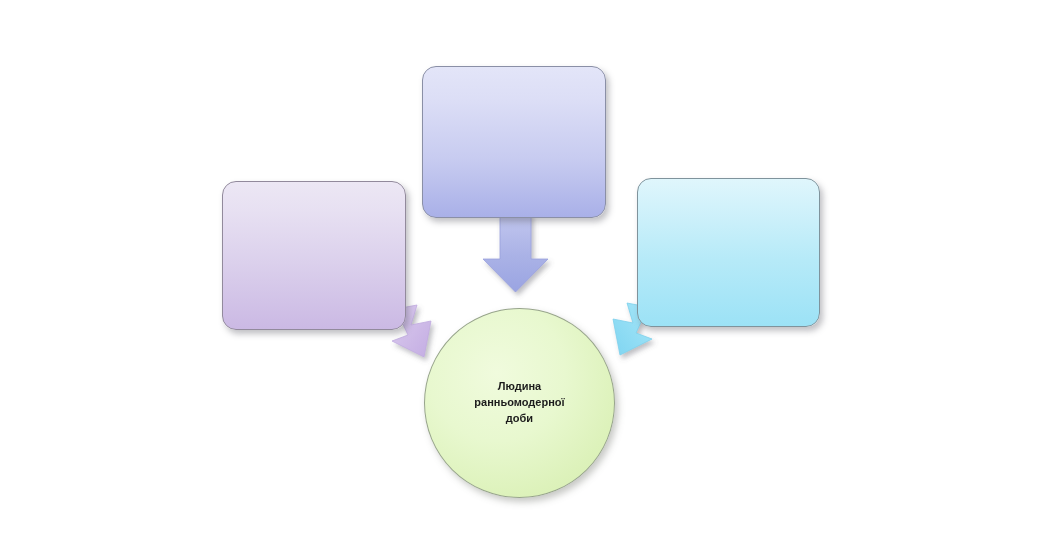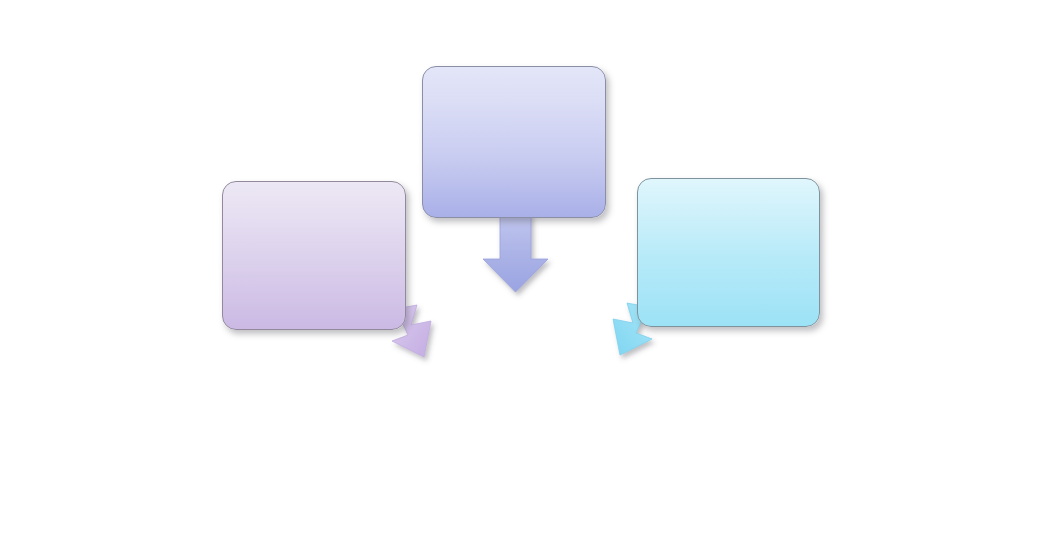--- a/index.html
+++ b/index.html
@@ -150,14 +150,17 @@
   </div>
 
   <div class="node-box" id="node-left">
     <span class="node-label"></span>
   </div>
 
   <div class="node-box" id="node-right">
     <span class="node-label"></span>
   </div>
 
+  <div id="node-center">
+    <span class="node-label">Людина ранньомодерної доби</span>
+  </div>
 
 </div>
 
 </body></html>

